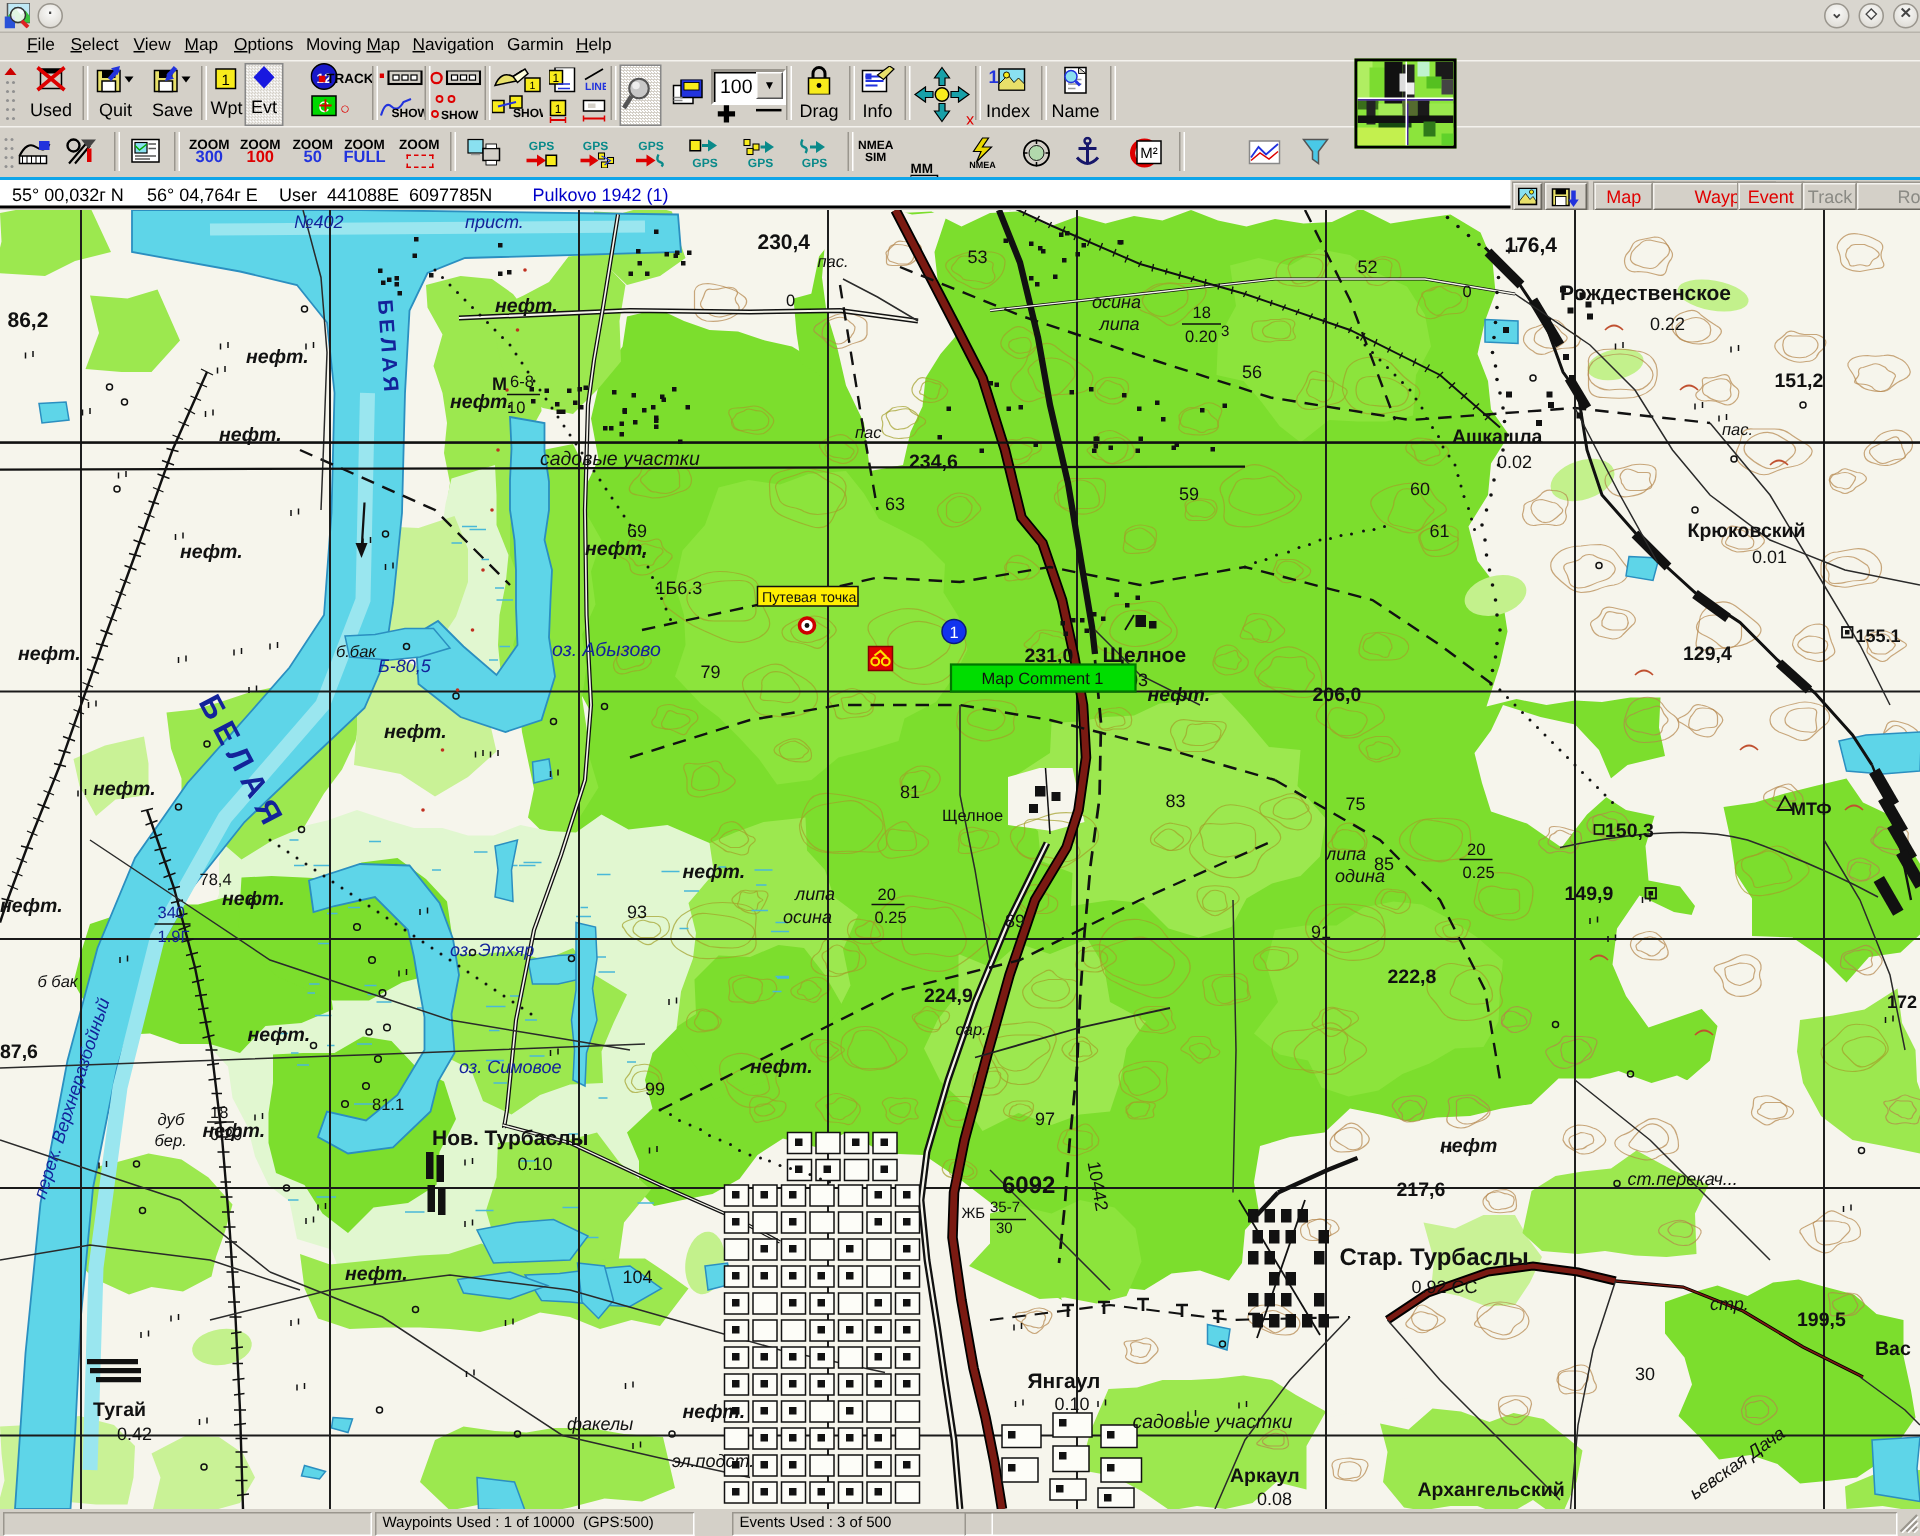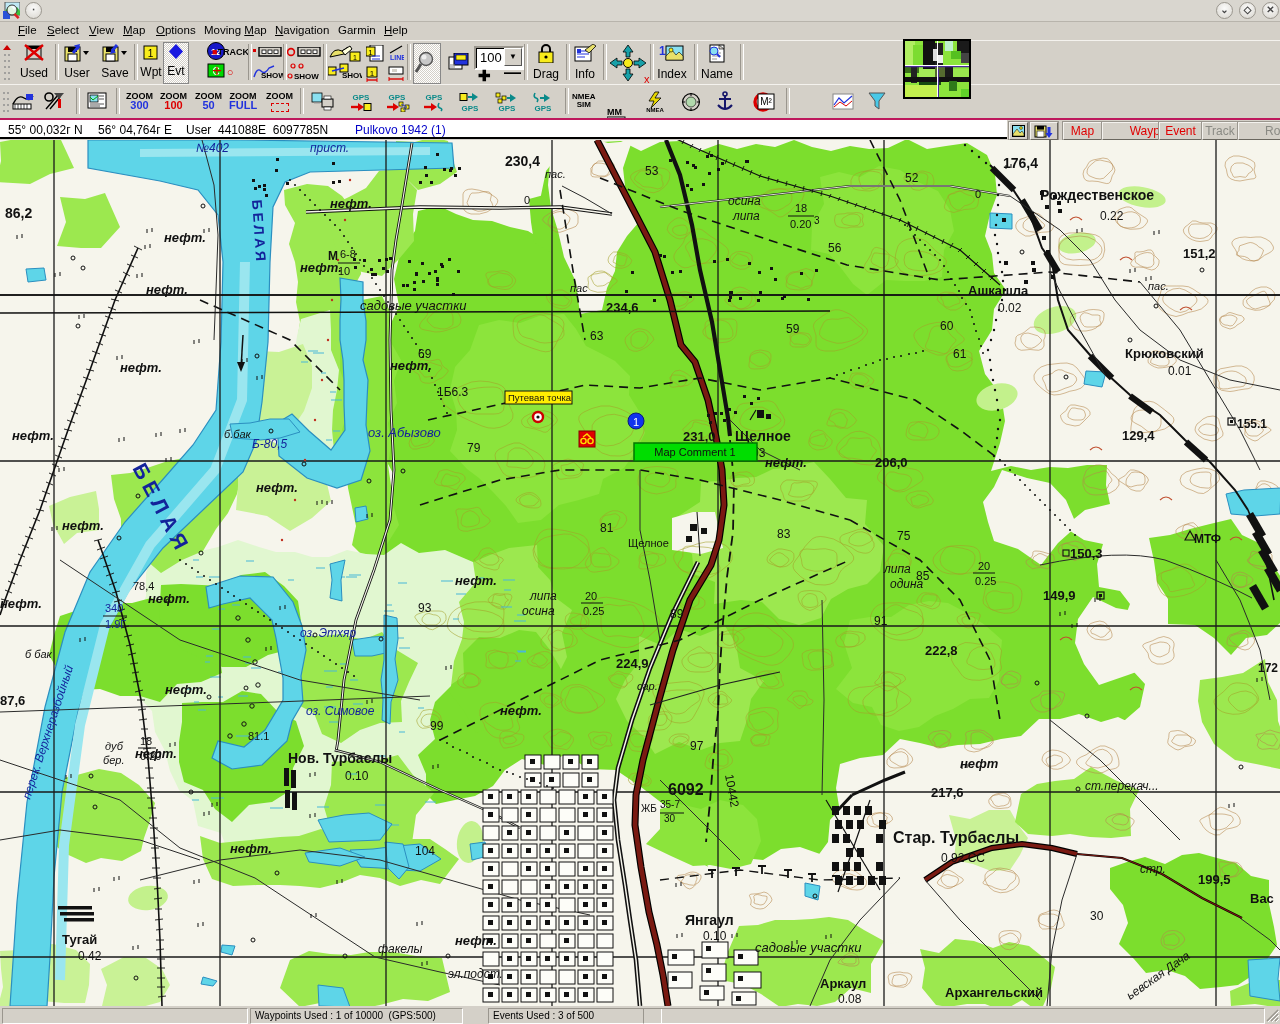--- a/index.html
+++ b/index.html
@@ -9,21 +9,21 @@
 .wbtn{position:absolute;top:2px;width:15px;height:15px;border-radius:50%;background:radial-gradient(circle at 50% 35%,#fbfbfa,#d8d5ce);border:1px solid #9a968e;color:#444;font-size:10px;line-height:14px;text-align:center;font-weight:bold;}
 #appicon{position:absolute;left:3px;top:2px;width:17px;height:17px;}
 #menubar{position:absolute;left:0;top:22px;width:1280px;height:18px;background:#d4d0c8;font-size:11.5px;color:#000;}
 .menu{position:absolute;top:2px;}
 #tb1{position:absolute;left:0;top:40px;width:1280px;height:43px;background:#d4d0c8;border-top:1px solid #f4f2ee;border-bottom:1px solid #9d9a93;}
 #tb2{position:absolute;left:0;top:84px;width:1280px;height:34px;background:#d4d0c8;border-top:1px solid #f4f2ee;}
 .vsep{position:absolute;top:3px;height:36px;width:2px;border-left:1px solid #9a968e;border-right:1px solid #fff;}
 .vsep2{position:absolute;top:3px;height:26px;width:2px;border-left:1px solid #9a968e;border-right:1px solid #fff;}
 .tbtn{position:absolute;text-align:center;font-size:12px;color:#000;}
 .tbtn .cap{margin-top:1px;}
-#coordbar{position:absolute;left:0;top:118px;width:1280px;height:17px;background:#fff;border-top:2px solid #be185d;border-bottom:2px solid #000;font-size:12px;color:#000;}
+#coordbar{position:absolute;left:0;top:118px;width:1280px;height:17px;background:#fff;border-top:2px solid #0ea5e9;border-bottom:2px solid #000;font-size:12px;color:#000;}
 #maparea{position:absolute;left:0;top:140px;width:1280px;height:866px;background:#f6f5ec;overflow:hidden;}
 #statusbar{position:absolute;left:0;top:1006px;width:1280px;height:18px;background:#d4d0c8;}
 .spanel{position:absolute;top:2px;height:13px;border:1px solid;border-color:#9a968e #fff #fff #9a968e;font-size:10px;color:#000;padding-top:1px;padding-left:4px;}
 .mini{position:absolute;}
 .cbtn{position:absolute;top:2px;height:15px;background:#d4d0c8;border:1px solid;border-color:#f4f2ee #6a675f #6a675f #f4f2ee;box-shadow:0 0 0 1px #9a968e;font-size:12px;text-align:center;padding-top:1px;}
 </style>
 </head>
 <body>
 <div id="titlebar">
  <svg id="appicon" viewBox="0 0 17 17">
@@ -75,21 +75,21 @@
  <div class="vsep" style="left:55px;"></div>
  <div class="tbtn" style="left:60px;top:3px;width:34px;">
   <svg width="26" height="18" viewBox="0 0 26 18">
         <rect x="1" y="3" width="15" height="14" fill="#e8e06a" stroke="#000"></rect>
         <rect x="4" y="10" width="9" height="7" fill="#fff" stroke="#000"></rect>
         <rect x="4" y="3" width="9" height="5" fill="#000"></rect>
         <path d="M9 9 L15 2" stroke="#2233dd" stroke-width="3"></path>
         <path d="M16 0 L10 1.5 L14.5 6 Z" fill="#2233dd"></path>
         <path d="M19 7 L25 7 L22 11 Z" fill="#000"></path>
       </svg>
-  <div class="cap">User</div></div>
+  <div class="cap">Quit</div></div>
  <div class="tbtn" style="left:98px;top:3px;width:34px;">
   <svg width="26" height="18" viewBox="0 0 26 18">
         <rect x="1" y="3" width="15" height="14" fill="#e8e06a" stroke="#000"></rect>
         <rect x="4" y="10" width="9" height="7" fill="#fff" stroke="#000"></rect>
         <rect x="4" y="3" width="9" height="5" fill="#000"></rect>
         <path d="M15 1 L10 7" stroke="#2233dd" stroke-width="3"></path>
         <path d="M8 10 L14 8.5 L10 4 Z" fill="#2233dd"></path>
         <path d="M19 7 L25 7 L22 11 Z" fill="#000"></path>
       </svg>
   <div class="cap">Save</div></div>

